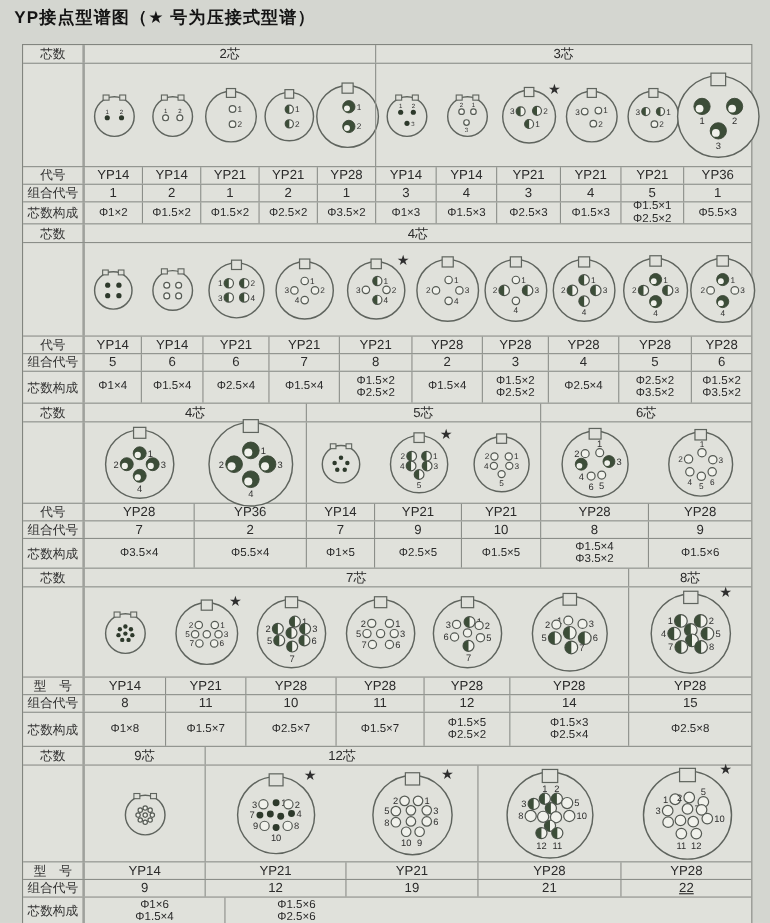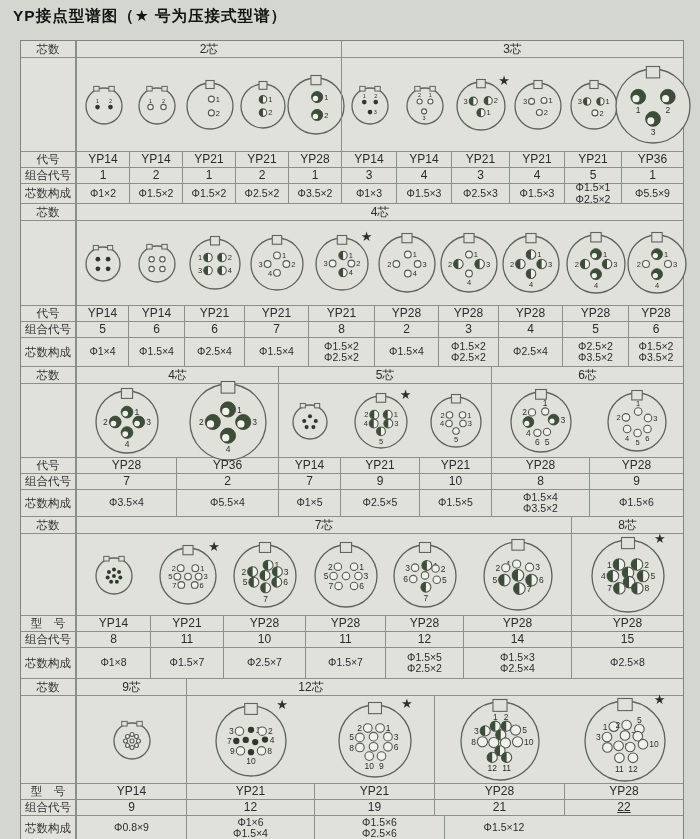--- a/index.html
+++ b/index.html
@@ -258,21 +258,21 @@
           <div class="comp">Φ2.5×3</div>
         </div>
         <div class="valcell" style="width: 55px; flex: 0 0 55px;">
           <div class="comp">Φ1.5×3</div>
         </div>
         <div class="valcell" style="width: 57px; flex: 0 0 57px;">
           <div class="comp">Φ1.5×1</div>
           <div class="comp">Φ2.5×2</div>
         </div>
         <div class="valcell" style="width: 62px; flex: 0 0 62px;">
-          <div class="comp">Φ5.5×9</div>
+          <div class="comp">Φ5.5×3</div>
         </div>
       </div>
     </div>
     <div class="band">
       <div class="row" style="height: 16px;">
         <div class="lblcell" style="width: 55px; flex: 0 0 55px;">芯数</div>
         <div class="seccell" style="width: 607px; flex: 0 0 607px;">4芯</div>
       </div>
       <div class="row" style="height: 84px;">
         <div class="lblcell" style="width: 55px; flex: 0 0 55px;"></div>
@@ -1048,29 +1048,23 @@
       <div class="row" style="height: 15px;">
         <div class="lblcell" style="width: 55px; flex: 0 0 55px;">组合代号</div>
         <div class="valcell" style="width: 110px; flex: 0 0 110px;">9</div>
         <div class="valcell" style="width: 128px; flex: 0 0 128px;">12</div>
         <div class="valcell" style="width: 120px; flex: 0 0 120px;">19</div>
         <div class="valcell" style="width: 130px; flex: 0 0 130px;">21</div>
         <div class="valcell" style="width: 119px; flex: 0 0 119px; text-decoration: underline;">22</div>
       </div>
       <div class="row" style="height: 24px;">
         <div class="lblcell" style="width: 55px; flex: 0 0 55px;">芯数构成</div>
-        <div class="valcell" style="width: 110px; flex: 0 0 110px;">
-          <div class="comp">Φ0.8×9</div>
-        </div>
         <div class="valcell" style="width: 128px; flex: 0 0 128px;">
           <div class="comp">Φ1×6</div>
           <div class="comp">Φ1.5×4</div>
         </div>
         <div class="valcell" style="width: 130px; flex: 0 0 130px;">
           <div class="comp">Φ1.5×6</div>
           <div class="comp">Φ2.5×6</div>
-        </div>
-        <div class="valcell" style="width: 119px; flex: 0 0 119px;">
-          <div class="comp">Φ1.5×12</div>
         </div>
       </div>
     </div>
   </div>
 
 </body></html>

